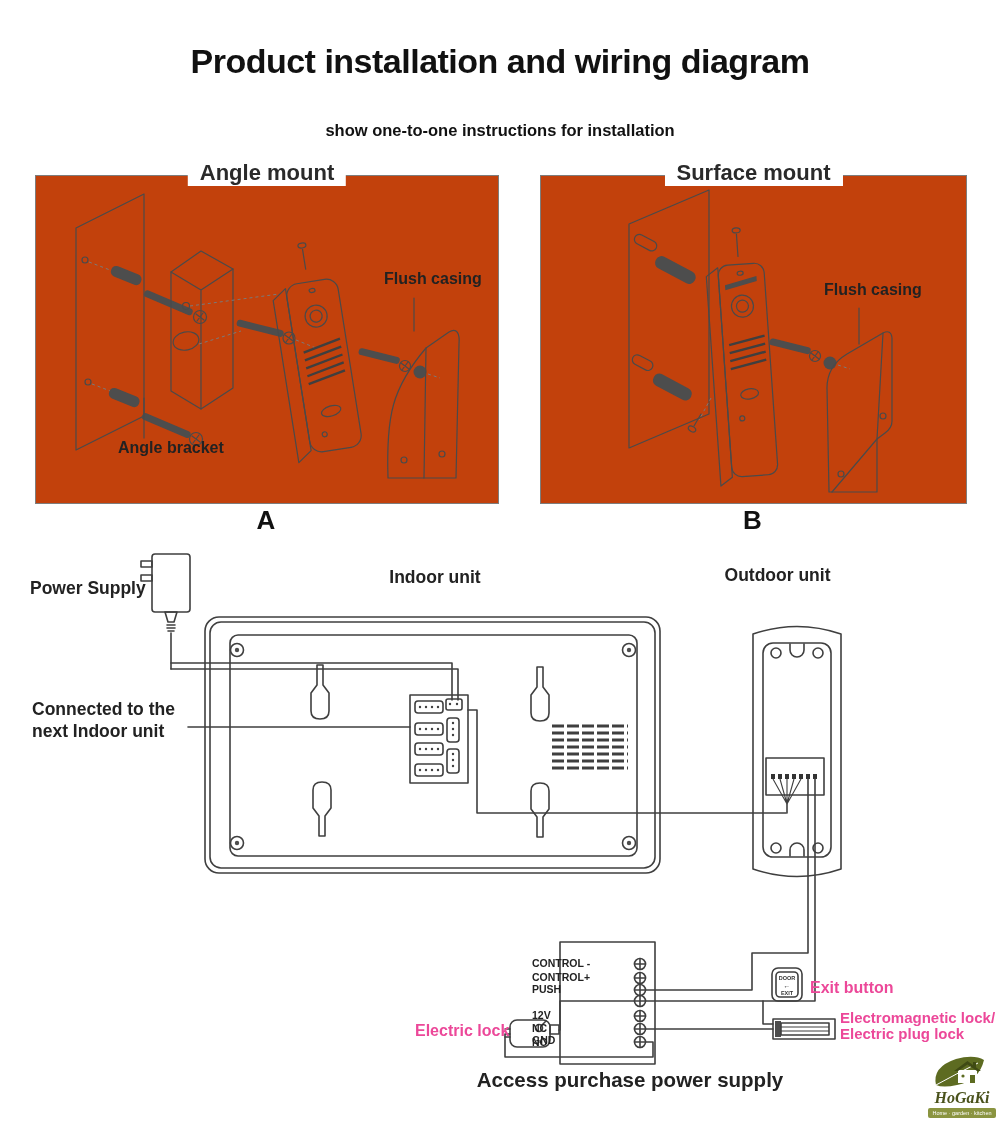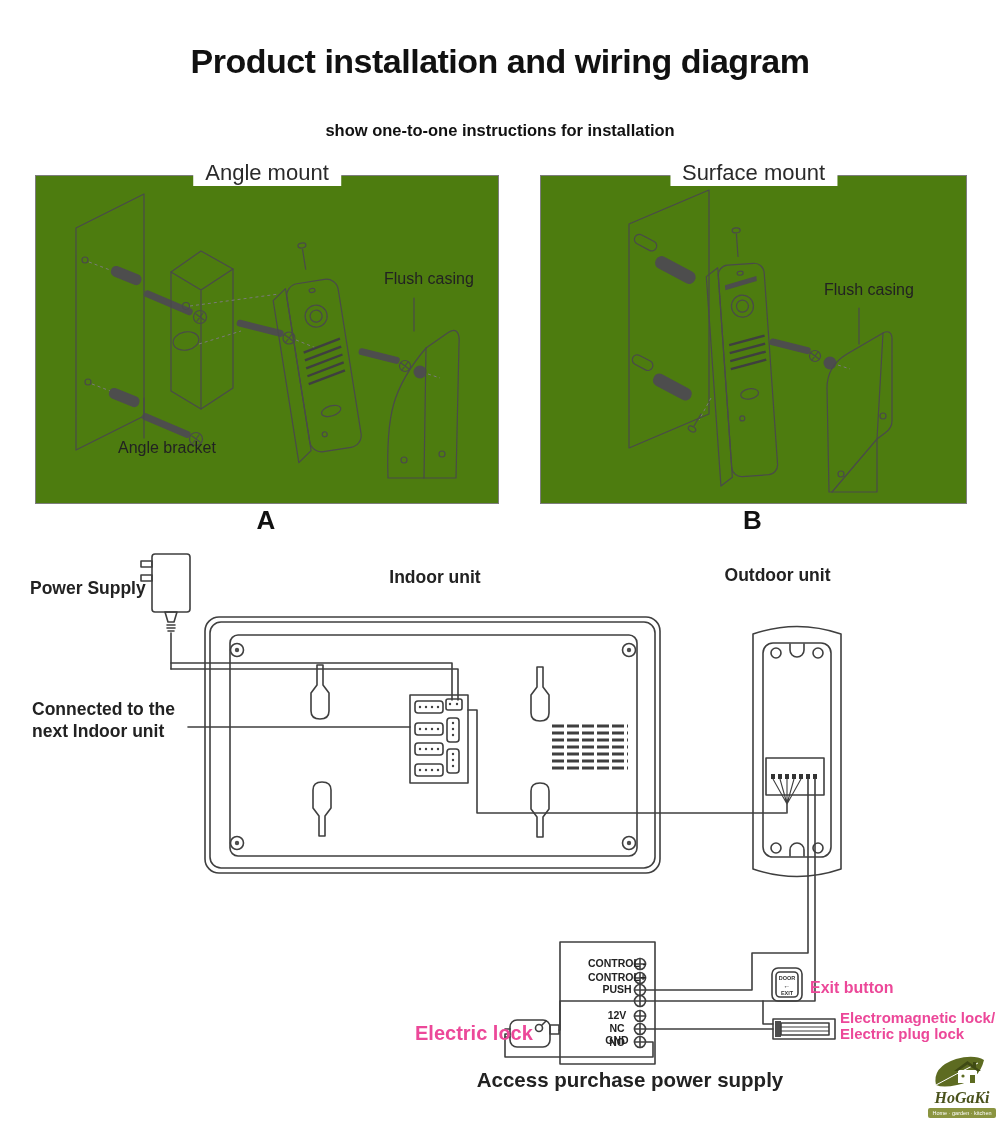--- a/index.html
+++ b/index.html
@@ -3,29 +3,29 @@
 <meta charset="utf-8">
 <style>
   html,body{margin:0;padding:0;background:#fff;}
   .page{position:relative;width:1000px;height:1126px;background:#fff;overflow:hidden;
         font-family:"Liberation Sans",sans-serif;color:#1c1c1c;border-radius:9px;}
   .abs{position:absolute;}
   .page-title{left:0;top:42px;width:1000px;text-align:center;font-size:34px;font-weight:bold;
               letter-spacing:-0.5px;color:#111;}
   .page-sub{left:0;width:1000px;text-align:center;font-size:16.5px;font-weight:bold;color:#111;}
   .sub1{top:85px;} .sub2{top:121px;}
-  .mount-box{border:1.5px solid #7d7d7d;background:#4d7c0f;}
+  .mount-box{border:1.5px solid #7d7d7d;background:#c2410c;font-weight:bold;}
   .mount-title{top:-16px;left:50%;transform:translateX(-50%);background:#fff;padding:0 12px;
                font-size:22px;color:#2a2a2a;white-space:nowrap;}
   .letter{font-size:26px;font-weight:bold;text-align:center;color:#111;}
   .small-label{font-size:16px;color:#222;white-space:nowrap;}
   .w-label{font-size:17.5px;font-weight:bold;color:#222;white-space:nowrap;}
   .note{left:40px;top:896px;width:500px;text-align:center;font-size:17px;font-weight:bold;
         line-height:25.5px;color:#e60b1e;}
-  .term-label{font-size:10.5px;font-weight:bold;color:#222;text-align:center;width:82px;left:576px;
+  .term-label{font-size:10.5px;font-weight:bold;color:#222;text-align:left;width:82px;left:532px;
               white-space:nowrap;}
   .lock-label{font-size:15px;font-weight:bold;color:#ec4899;white-space:nowrap;}
   .caption{left:460px;top:1068px;width:340px;text-align:center;font-size:20.5px;font-weight:bold;color:#222;}
   svg{display:block;}
   .ln{stroke:#3f3f3f;stroke-width:1.6;fill:none;stroke-linejoin:round;stroke-linecap:round;}
   .ln2{stroke:#4a4a4a;stroke-width:1.2;fill:none;stroke-linejoin:round;stroke-linecap:round;}
   .dash{stroke:#7a7a7a;stroke-width:1;fill:none;stroke-dasharray:3,3;}
   .dark{fill:#4d4d4d;stroke:none;}
 </style>
 </head>
@@ -363,21 +363,21 @@
 
 
   <div class="abs term-label" style="top:957px;">CONTROL -</div>
   <div class="abs term-label" style="top:971px;">CONTROL+</div>
   <div class="abs term-label" style="top:983px;">PUSH</div>
   <div class="abs term-label" style="top:994px;margin-top:40px;">GND</div>
   <div class="abs term-label" style="top:1009px;">12V</div>
   <div class="abs term-label" style="top:1022px;">NC</div>
   <div class="abs term-label" style="top:1036px;">NO</div>
 
-  <div class="abs lock-label" style="left:415px;top:1022px;width:88px;text-align:right;font-size:20px;">Electric lock</div>
+  <div class="abs lock-label" style="left:415px;top:1022px;width:88px;text-align:right;font-size:16px;">Electric lock</div>
   <div class="abs lock-label" style="left:810px;top:979px;font-size:16px;">Exit button</div>
   <div class="abs lock-label" style="left:840px;top:1009px;">Electromagnetic lock/</div>
   <div class="abs lock-label" style="left:840px;top:1025px;">Electric plug lock</div>
   <div class="abs caption">Access purchase power supply</div>
 
   <svg class="abs" style="left:926px;top:1054px;" width="72" height="68" viewBox="0 0 72 68">
     <g>
       <path d="M10,31 Q6,13 30,5 Q48,0 58,6 Q53,27 31,31 Q17,34 10,31 Z" fill="#5d6b21"></path>
       <path d="M10,31 Q30,20 52,9" stroke="#fff" stroke-width="1" fill="none"></path>
       <rect x="32" y="16" width="19" height="13" fill="#fff"></rect>

